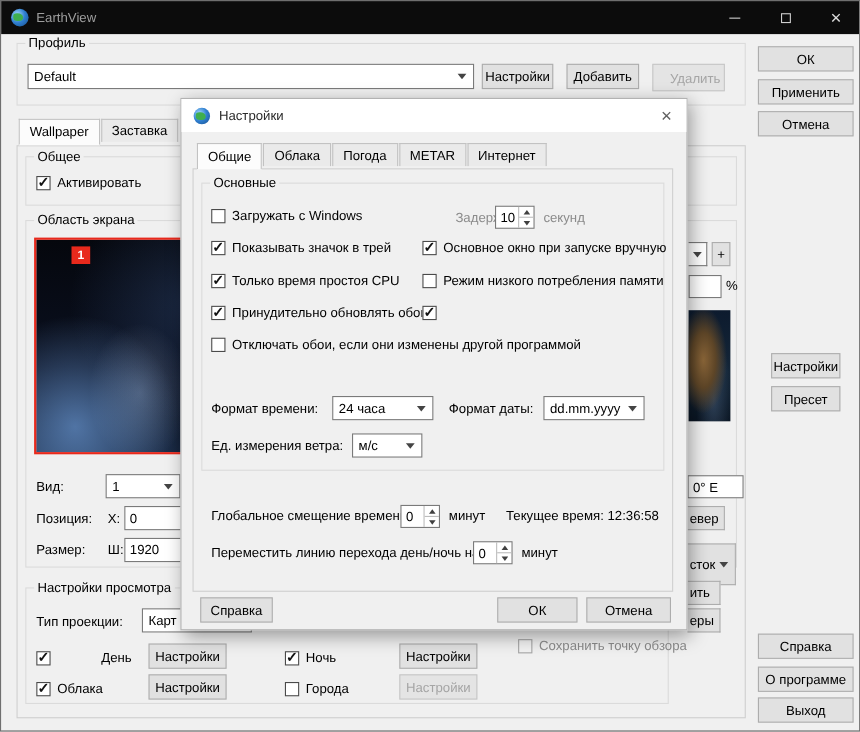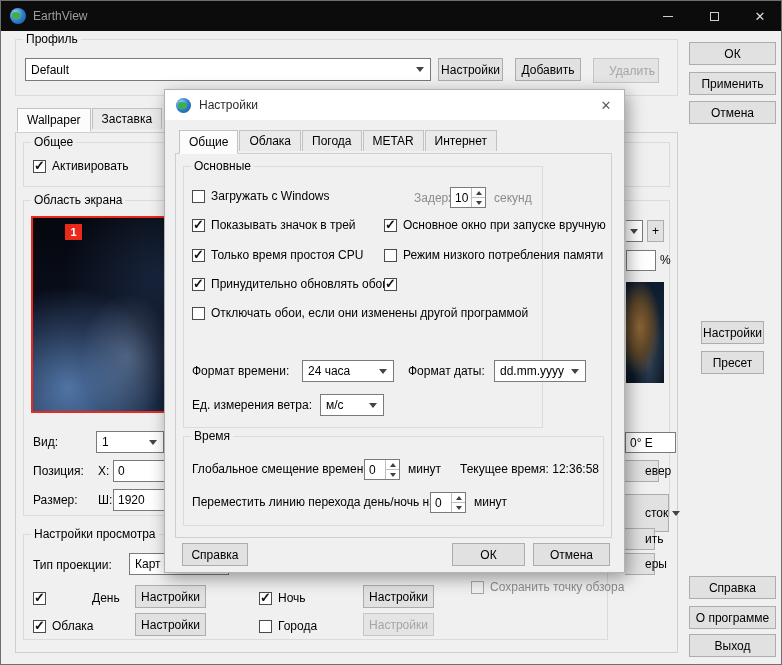--- a/index.html
+++ b/index.html
@@ -16,21 +16,21 @@
   .minbar { width:10px; height:1px; background:#cfcfcf; display:block; }
   .maxbox { width:9px; height:9px; border:1px solid #cfcfcf; display:block; }
   .xglyph { color:#dcdcdc; font-size:13px; }
 
   
   .group { position:absolute; border:1px solid #dbdbdb; }
   .glabel { position:absolute; top:-8px; left:7px; background:#f0f0f0; padding:0 3px; font-size:12px; white-space:nowrap; }
   .btn { position:absolute; background:#e1e1e1; border:1px solid #adadad; display:flex; align-items:center;
          justify-content:center; font-size:12px; color:#000; cursor:default; }
   .btn.disabled { color:#a5a5a5; background:#e4e4e4; border-color:#c6c6c6; }
-  .btn.bfrag { border-left:none; justify-content:flex-start; padding-left:20px; }
+  .btn.bfrag { border-left:none; justify-content:flex-start; padding-left:2px; }
   .input { position:absolute; background:#fff; border:1px solid #7a7a7a; display:flex; align-items:center;
            padding:0 4px; font-size:12px; }
   .combo { position:absolute; background:#fff; border:1px solid #7a7a7a; display:flex; align-items:center;
            padding:0 18px 0 5px; font-size:12px; }
   .combo .caret { position:absolute; right:6px; }
   .combo.frag { border-left:none; padding:0; justify-content:center; }
   .combo.frag .caret { position:static; }
   .caret { width:0; height:0; border-left:4px solid transparent; border-right:4px solid transparent;
            border-top:5px solid #444; display:inline-block; }
   .row { position:absolute; display:flex; align-items:center; gap:6px; height:16px; font-size:12px; white-space:nowrap; }
@@ -218,21 +218,21 @@
 
     <div class="tabsrow" style="left:14px;top:40px;height:24px;">
       <div class="tab active">Общие</div>
       <div class="tab">Облака</div>
       <div class="tab">Погода</div>
       <div class="tab">METAR</div>
       <div class="tab">Интернет</div>
     </div>
     <div class="panel" style="left:10px;top:63px;width:437px;height:385px;"></div>
 
-    <div class="group" style="left:18px;top:76px;width:360px;height:262px;">
+    <div class="group" style="left:18px;top:76px;width:421px;height:262px;">
       <span class="glabel">Основные</span>
     </div>
 
     <div class="row" style="left:27px;top:98px;">
       <span class="cb"></span>
       <span>Загружать с Windows</span>
     </div>
     <span class="txt gray" style="left:249px;top:101px;">Задержка:</span>
     <div class="spin" style="left:285px;top:97px;width:36px;height:21px;">
       <span class="sval">10</span>
@@ -285,23 +285,20 @@
       <span>dd.mm.yyyy</span>
       <i class="caret"></i>
     </div>
 
     <span class="txt" style="left:27px;top:308px;">Ед. измерения ветра:</span>
     <div class="combo" style="left:155px;top:304px;width:64px;height:22px;">
       <span>м/с</span>
       <i class="caret"></i>
     </div>
 
-    <div class="group" style="left:18px;top:346px;width:421px;height:90px;">
-      <span class="glabel">Время</span>
-    </div>
     <span class="txt" style="left:27px;top:372px;">Глобальное смещение времени:</span>
     <div class="spin" style="left:199px;top:369px;width:36px;height:21px;">
       <span class="sval">0</span>
       <span class="sbtns">
           <i class="up"></i>
           <i class="dn"></i>
         </span>
     </div>
     <span class="txt" style="left:243px;top:372px;">минут</span>
     <span class="txt" style="left:295px;top:372px;">Текущее время: 12:36:58</span>

